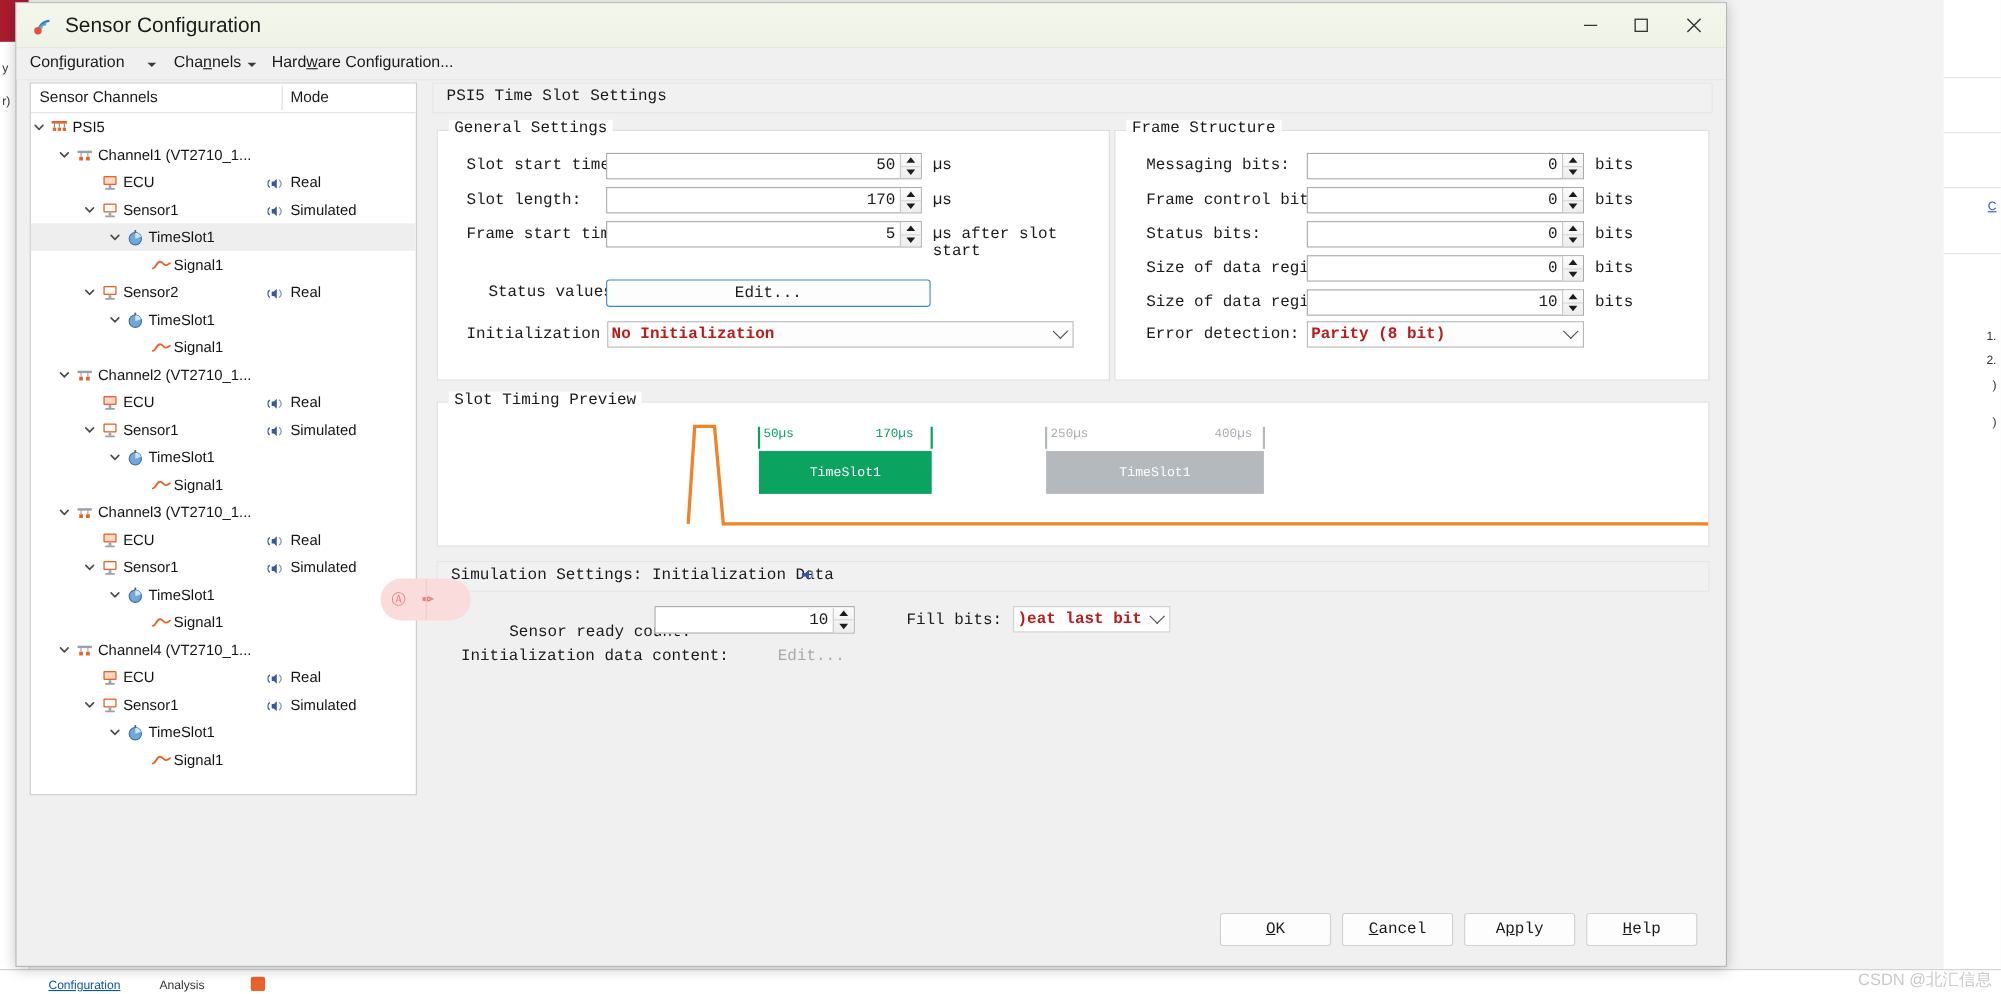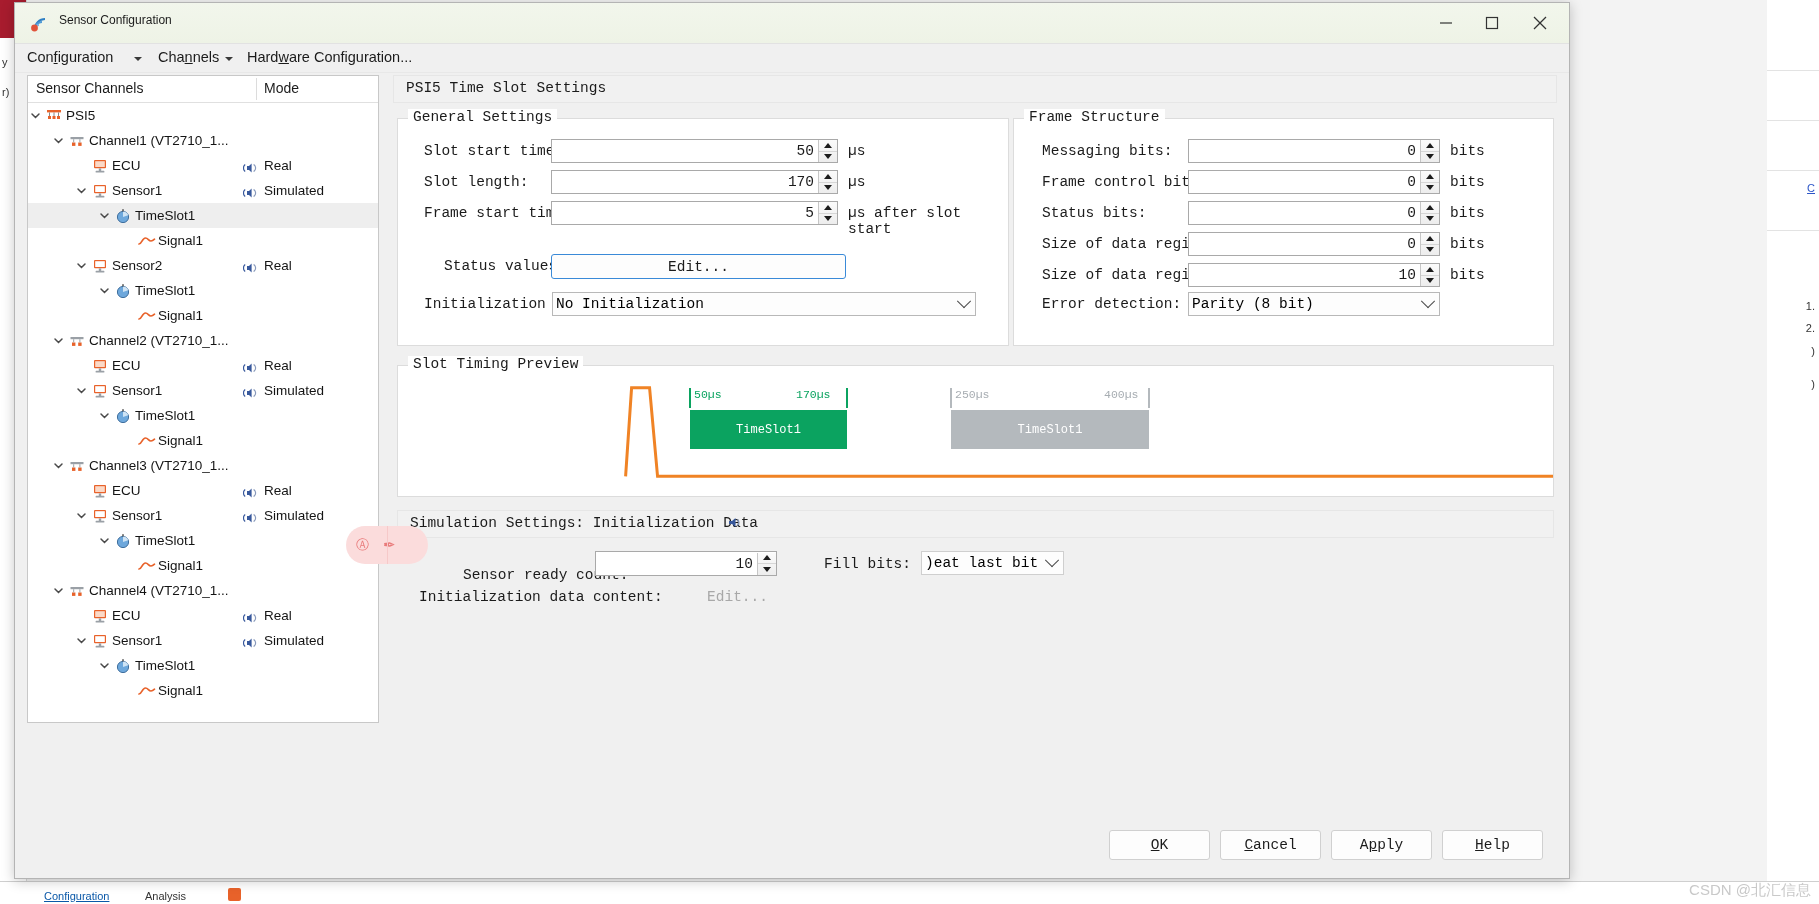--- a/index.html
+++ b/index.html
@@ -64,21 +64,21 @@
   .titlebar {
     position: relative; height: 40px;
     background: linear-gradient(#f2f6ec, #eef3e6);
     border-bottom: 1px solid #e2e2e2;
   }
   .title-icon {
     position: absolute; left: 14px; top: 10px; width: 20px; height: 20px;
   }
   .title-text {
     position: absolute; left: 44px; top: 10px;
-    font-size: 12px; color: #1b1b1b;
+    font-size: 19px; color: #1b1b1b;
   }
   .wbtn {
     position: absolute; top: 0; width: 46px; height: 40px;
     display: flex; align-items: center; justify-content: center;
     color: #333;
   }
   .wbtn.min { right: 100px; } .wbtn.max { right: 54px; } .wbtn.close { right: 6px; }
   .wbtn svg { display: block; }
 
   .menubar {
@@ -187,22 +187,22 @@
   }
   .btn-edit.disabled {
     background: #f0f0f0; border: 1px solid #f0f0f0; color: #a8a8a8;
   }
   .combo {
     position: absolute; height: 24px; background: #fdfdfd;
     border: 1px solid #b8b8b8; box-sizing: border-box;
     display: flex; align-items: center;
   }
   .combo .ctext {
-    flex: 1; padding-left: 3px; font-size: 14.5px; color: #000000;
-    font-family: "Liberation Mono", monospace; white-space: nowrap; overflow: hidden;
+    flex: 1; padding-left: 3px; font-size: 14.5px; color: #b91c1c;
+    font-family: "Liberation Mono", monospace; white-space: nowrap; overflow: hidden; font-weight: bold;
   }
   .combo .cbtn { width: 22px; display: flex; align-items: center; justify-content: center; }
   .chev { width: 9px; height: 9px; border-right: 1.6px solid #4a4a4a; border-bottom: 1.6px solid #4a4a4a;
           transform: rotate(45deg) translate(-2px,-2px); }
 
   
   .preview-canvas { position: absolute; left: 0; top: 0; width: 100%; height: 100%; }
   .slotbox {
     position: absolute; display: flex; align-items: center; justify-content: center;
     font-size: 12px; color: #fff; font-family: "Liberation Mono", monospace;

